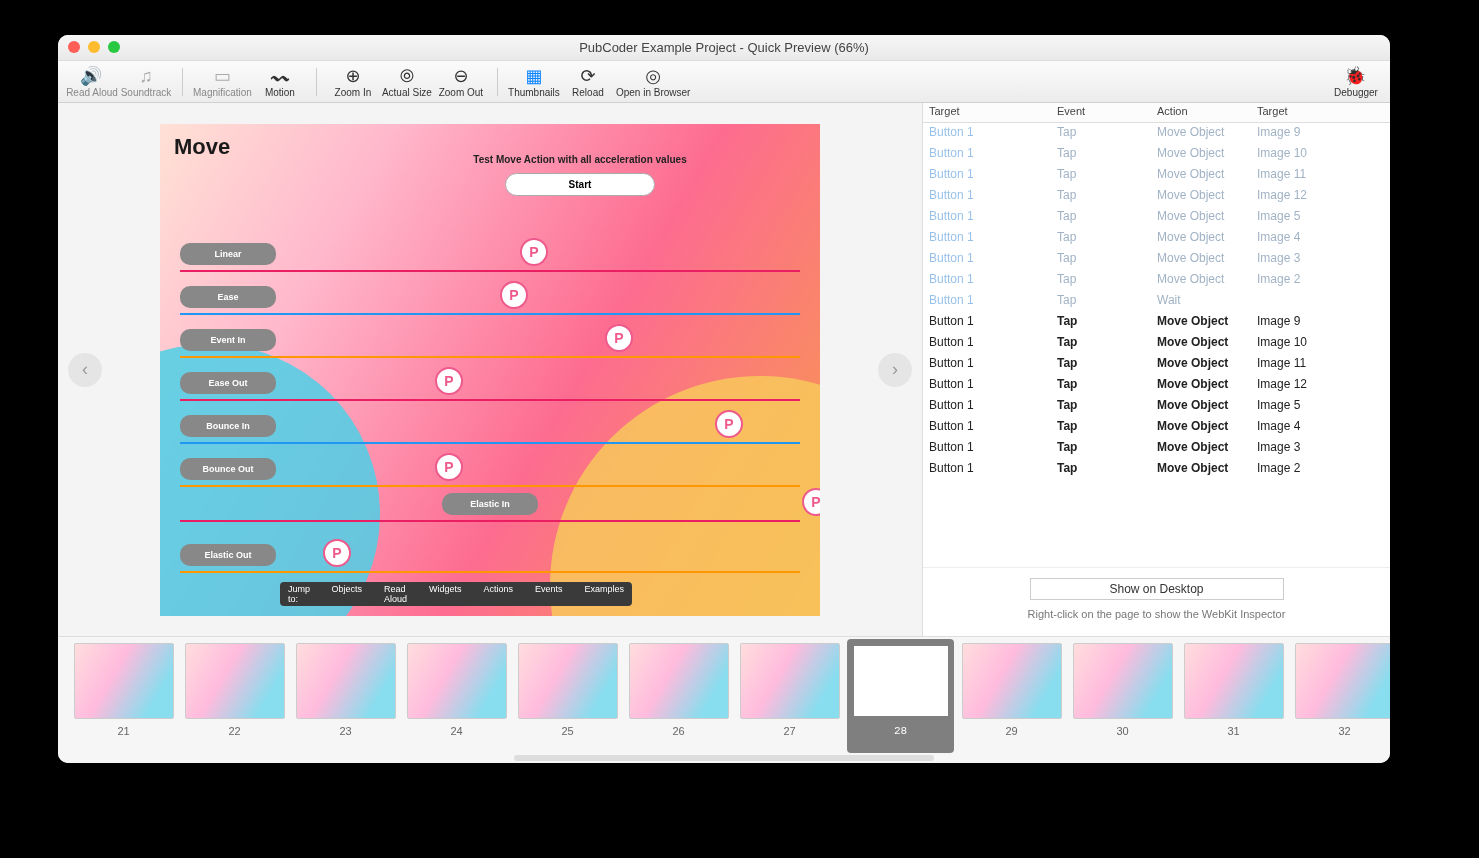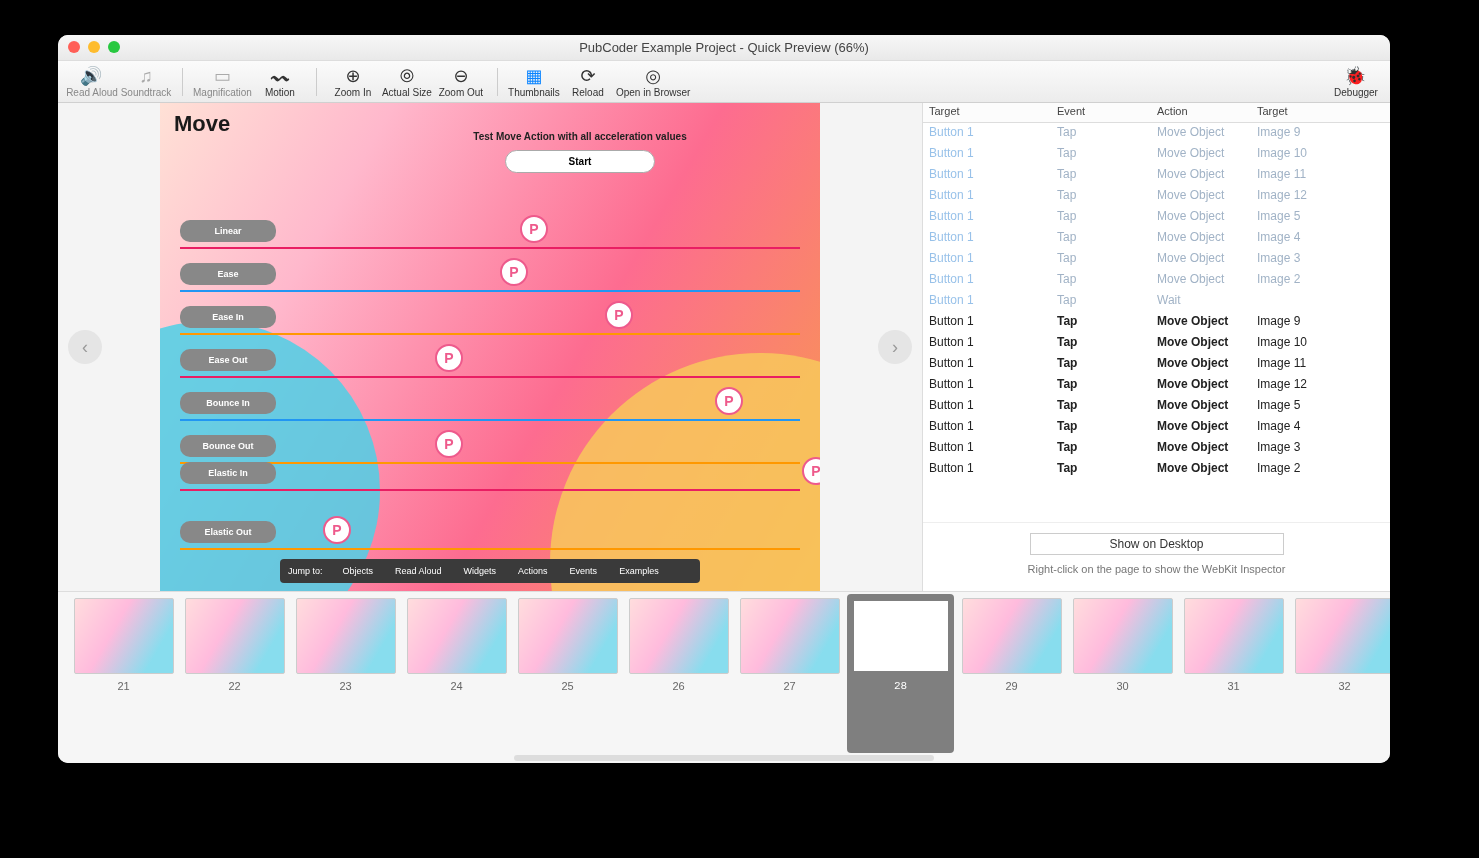--- a/index.html
+++ b/index.html
@@ -27,40 +27,40 @@
 .preview-canvas::before { content: ''; position: absolute; left: -120px; top: 220px; width: 340px; height: 340px; border-radius: 50%; background: #4dd0e6; opacity: 0.85; }
 .preview-canvas::after { content: ''; position: absolute; right: -150px; bottom: -180px; width: 420px; height: 420px; border-radius: 50%; background: #f8c85c; opacity: 0.85; }
 .pc-title { position: absolute; left: 14px; top: 10px; font-size: 22px; font-weight: 700; color: #1a1a1a; z-index: 5; }
 .pc-card { position: absolute; left: 220px; top: 30px; width: 400px; height: 58px; background: rgba(255,255,255,0.0); z-index: 5; text-align: center; }
 .pc-subtitle { font-size: 10px; font-weight: 600; color: #222; margin-bottom: 8px; }
 .pc-start { display: inline-block; width: 150px; border: 1px solid #aaa; border-radius: 14px; font-size: 10px; font-weight: 600; padding: 5px 0; background: #fff; }
 .pc-row { position: absolute; left: 20px; width: 620px; height: 36px; z-index: 5; display: flex; align-items: center; }
 .pc-btn { width: 96px; height: 22px; border-radius: 10px; background: #888; color: #fff; font-size: 9px; font-weight: 700; display: flex; align-items: center; justify-content: center; }
 .pc-line { position: absolute; left: 0px; bottom: 0; width: 100%; height: 2px; }
 .pc-ball { position: absolute; width: 28px; height: 28px; border: 2px solid #ee5a8c; border-radius: 50%; background: #fff; display: flex; align-items: center; justify-content: center; color: #ee5a8c; font-weight: 900; font-size: 14px; }
-.pc-nav { position: absolute; bottom: 10px; left: 120px; width: 420px; height: 24px; background: #3a3a3a; border-radius: 4px; display: flex; align-items: center; font-size: 9px; color: #fff; padding: 0 8px; gap: 20px; z-index: 5; }
+.pc-nav { position: absolute; bottom: 10px; left: 120px; width: 352px; height: 24px; background: #3a3a3a; border-radius: 4px; display: flex; align-items: center; font-size: 9px; color: #fff; padding: 0 8px; gap: 20px; z-index: 5; }
 .nav-arrow { position: absolute; top: 50%; transform: translateY(-50%); width: 34px; height: 34px; border-radius: 50%; background: #e5e5e5; display: flex; align-items: center; justify-content: center; color: #999; font-size: 18px; }
 .nav-arrow.left { left: 10px; } .nav-arrow.right { right: 10px; }
 .debug-panel { width: 468px; background: #fff; border-left: 1px solid #ddd; display: flex; flex-direction: column; font-size: 12px; }
 .dp-options { height: 34px; display: flex; align-items: center; padding: 0 16px; gap: 60px; border-bottom: 1px solid #e8e8e8; }
 .dp-chk { display: flex; align-items: center; gap: 6px; color: #333; }
 .dp-chk input { width: 14px; height: 14px; accent-color: #0a84ff; }
 .dp-header { height: 20px; background: #fcfcfc; border-bottom: 1px solid #ddd; display: flex; font-size: 11px; color: #444; }
 .dp-header > div, .dp-row > div { padding: 2px 6px; }
 .col-obj { width: 128px; } .col-evt { width: 100px; } .col-act { width: 100px; } .col-tgt { flex: 1; }
 .dp-rows { flex: 1; overflow: auto; }
 .dp-row { height: 21px; display: flex; font-size: 12px; border-bottom: 0; }
 .dp-row.faded { color: #8aa0b8; opacity: 0.8; }
 .dp-row.faded .col-obj { color: #7eb2e4; }
 .dp-row.active { color: #222; font-weight: 600; }
 .dp-row.active .col-obj, .dp-row.active .col-tgt { font-weight: 400; }
 .dp-footer { padding: 10px 0 16px 0; border-top: 1px solid #eee; display: flex; flex-direction: column; align-items: center; gap: 8px; }
 .dp-btn { width: 254px; height: 22px; border: 1px solid #ccc; border-radius: 0; background: #fff; font-size: 12px; color: #333; }
 .dp-hint { font-size: 11px; color: #777; }
-.thumbs { height: 172px; background: #f6f6f6; border-top: 1px solid #ddd; display: flex; flex-direction: column; }
+.thumbs { height: 127px; background: #f6f6f6; border-top: 1px solid #ddd; display: flex; flex-direction: column; }
 .thumb-strip { flex: 1; display: flex; overflow: hidden; padding: 6px 12px 0 12px; gap: 4px; position: relative; }
 .thumb-cell { width: 107px; display: flex; flex-direction: column; align-items: center; gap: 6px; flex-shrink: 0; }
 .thumb-img { width: 100px; height: 76px; background: linear-gradient(120deg, #fdd 0%, #fbd 40%, #8de 80%); border: 1px solid #ccc; border-radius: 2px; position: relative; overflow: hidden; }
 .thumb-cell.selected .thumb-img { border: 3px solid #7f7f7f; background: #fff; }
 .thumb-cell.selected { background: #7f7f7f; border-radius: 4px; padding: 4px; width: 107px; margin-top: -4px; }
 .thumb-cell.selected .thumb-num { color: #fff; font-family: Liberation Mono, monospace; }
 .thumb-num { font-size: 11px; color: #666; }
 .hscroll { height: 10px; display: flex; justify-content: center; align-items: center; }
 .hscroll-track { width: 420px; height: 6px; background: #ddd; border-radius: 3px; }
 </style>
@@ -150,40 +150,40 @@
     <div class="pc-btn">Linear</div>
     <div class="pc-line" style="background:#e91e63"></div>
     <div class="pc-ball" style="left:340px; top:2px">P</div>
   </div>
             <div class="pc-row" style="top: 155px;">
     <div class="pc-btn">Ease</div>
     <div class="pc-line" style="background:#2196f3"></div>
     <div class="pc-ball" style="left:320px; top:2px">P</div>
   </div>
             <div class="pc-row" style="top: 198px;">
-    <div class="pc-btn">Ease In</div>
+    <div class="pc-btn">Event In</div>
     <div class="pc-line" style="background:#ff9800"></div>
     <div class="pc-ball" style="left:425px; top:2px">P</div>
   </div>
             <div class="pc-row" style="top: 241px;">
     <div class="pc-btn">Ease Out</div>
     <div class="pc-line" style="background:#e91e63"></div>
     <div class="pc-ball" style="left:255px; top:2px">P</div>
   </div>
             <div class="pc-row" style="top: 284px;">
     <div class="pc-btn">Bounce In</div>
     <div class="pc-line" style="background:#2196f3"></div>
     <div class="pc-ball" style="left:535px; top:2px">P</div>
   </div>
             <div class="pc-row" style="top: 327px;">
     <div class="pc-btn">Bounce Out</div>
     <div class="pc-line" style="background:#ff9800"></div>
     <div class="pc-ball" style="left:255px; top:2px">P</div>
   </div>
-            <div class="pc-row" style="top: 354px;">
+            <div class="pc-row" style="top: 362px; justify-content: center;">
     <div class="pc-btn">Elastic In</div>
     <div class="pc-line" style="background:#e91e63"></div>
     <div class="pc-ball" style="left:622px; top:2px">P</div>
   </div>
             <div class="pc-row" style="top: 413px;">
     <div class="pc-btn">Elastic Out</div>
     <div class="pc-line" style="background:#ff9800"></div>
     <div class="pc-ball" style="left:143px; top:2px">P</div>
   </div>
           </div>

